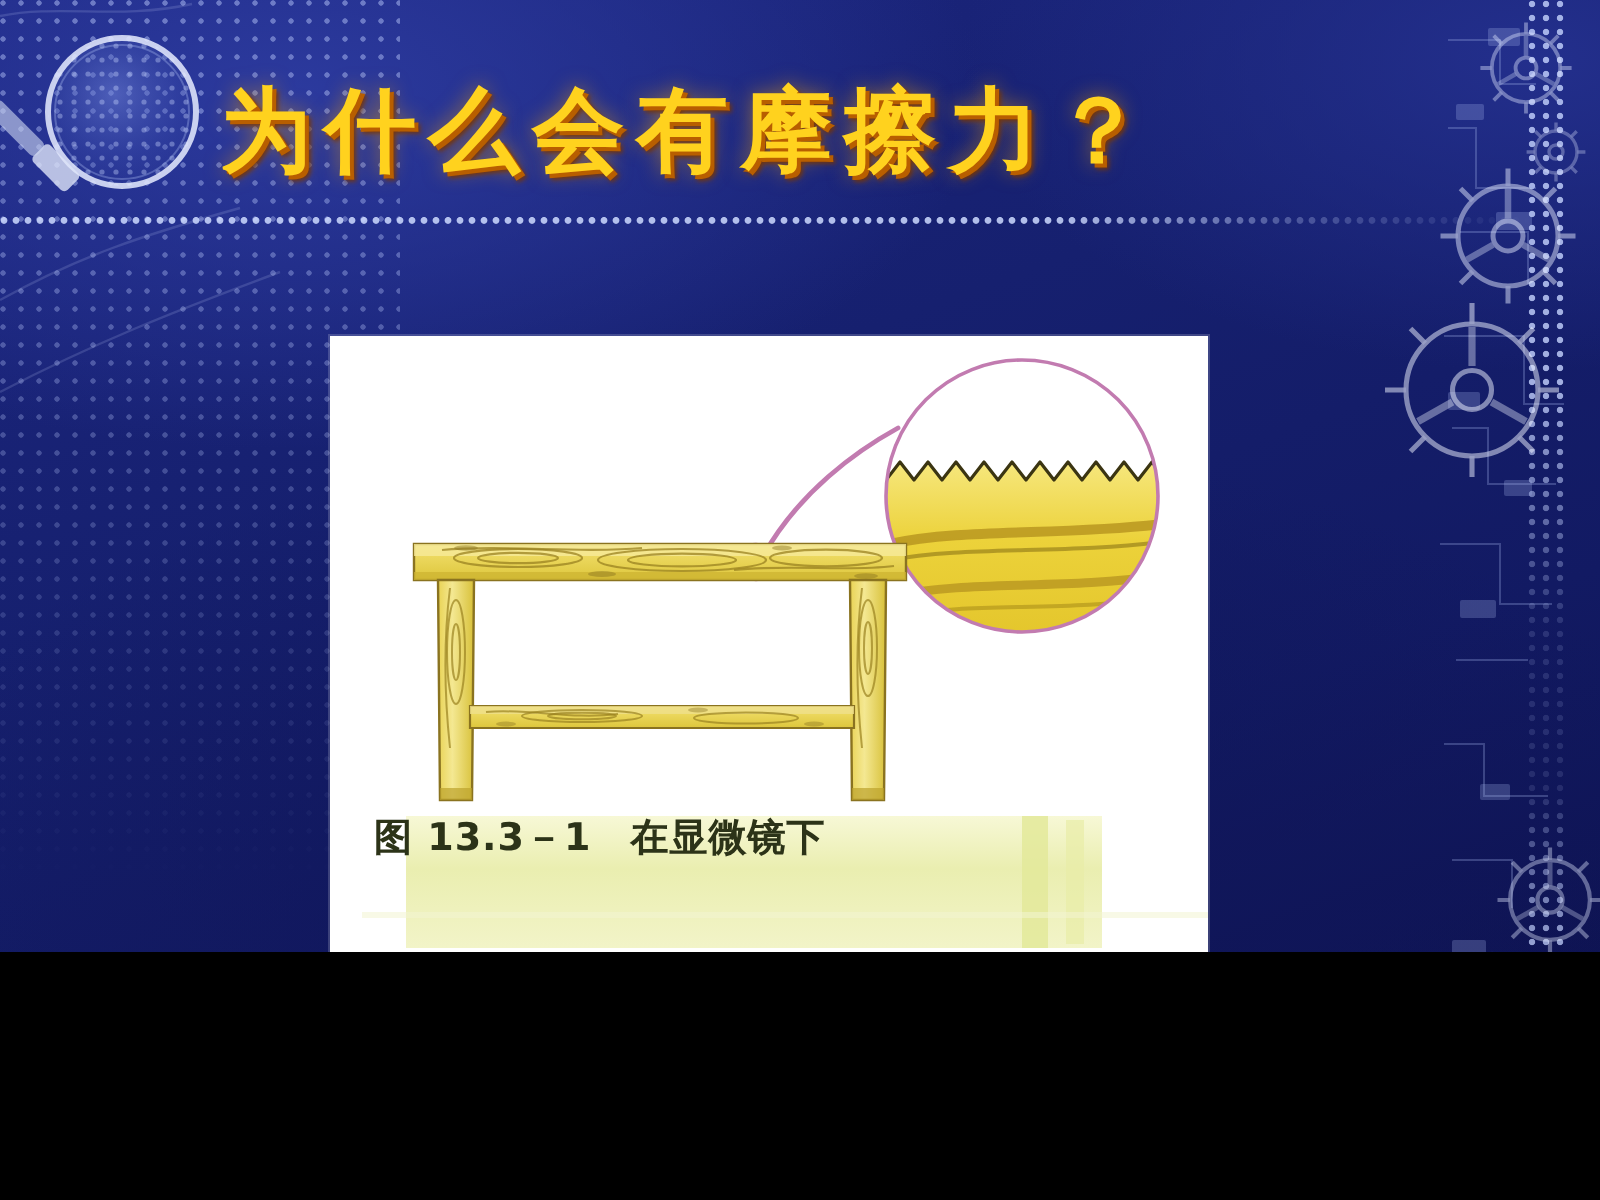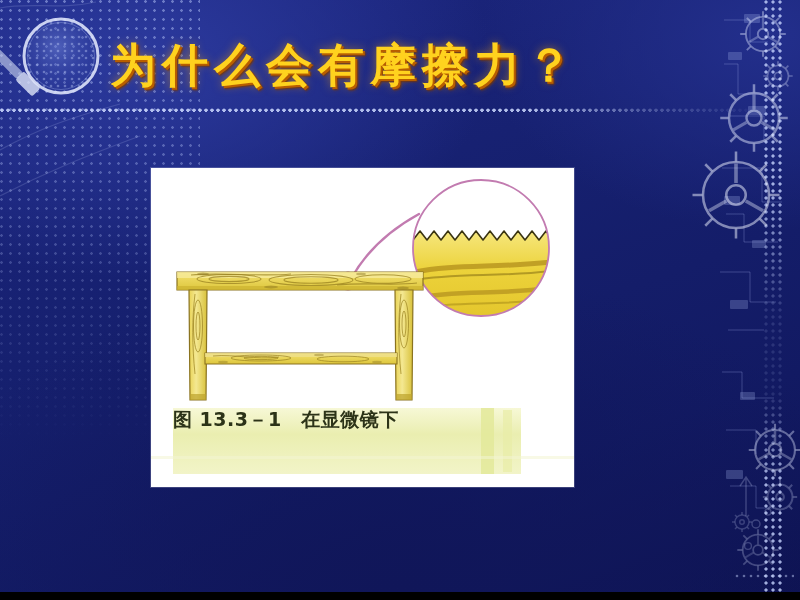--- a/index.html
+++ b/index.html
@@ -4,21 +4,21 @@
 <title>PPT Slide</title>
 <style>
   html, body {
     margin: 0;
     padding: 0;
     background: #000;
   }
   #slide {
     position: relative;
     width: 800px;
-    height: 592px;
+    height: 476px;
     overflow: hidden;
     font-family: "DejaVu Sans", "Liberation Sans", sans-serif;
     background: #141b6e;
   }
 
   
   .bg-base {
     position: absolute;
     inset: 0;
     background:
@@ -97,27 +97,28 @@
       2px 2px 0 #b85e00,
       3px 3px 2px rgba(120,52,0,.85),
       0 0 10px rgba(255,170,0,.55);
     white-space: nowrap;
     line-height: 1;
   }
 
   
   .picture-panel {
     position: absolute;
-    left: 151px;
+    left: 165px;
     top: 168px;
     width: 423px;
     height: 319px;
     background: #ffffff;
     box-shadow: 0 0 0 1px rgba(255,255,255,.18);
     overflow: hidden;
+    padding-left: 16px;
   }
   .panel-svg { display:block; width:423px; height:319px; }
 
   .caption {
     position: absolute;
     left: 22px;
     top: 238px;
     width: 380px;
     font-family: "DejaVu Sans", "Liberation Sans", sans-serif;
     font-size: 19px;

